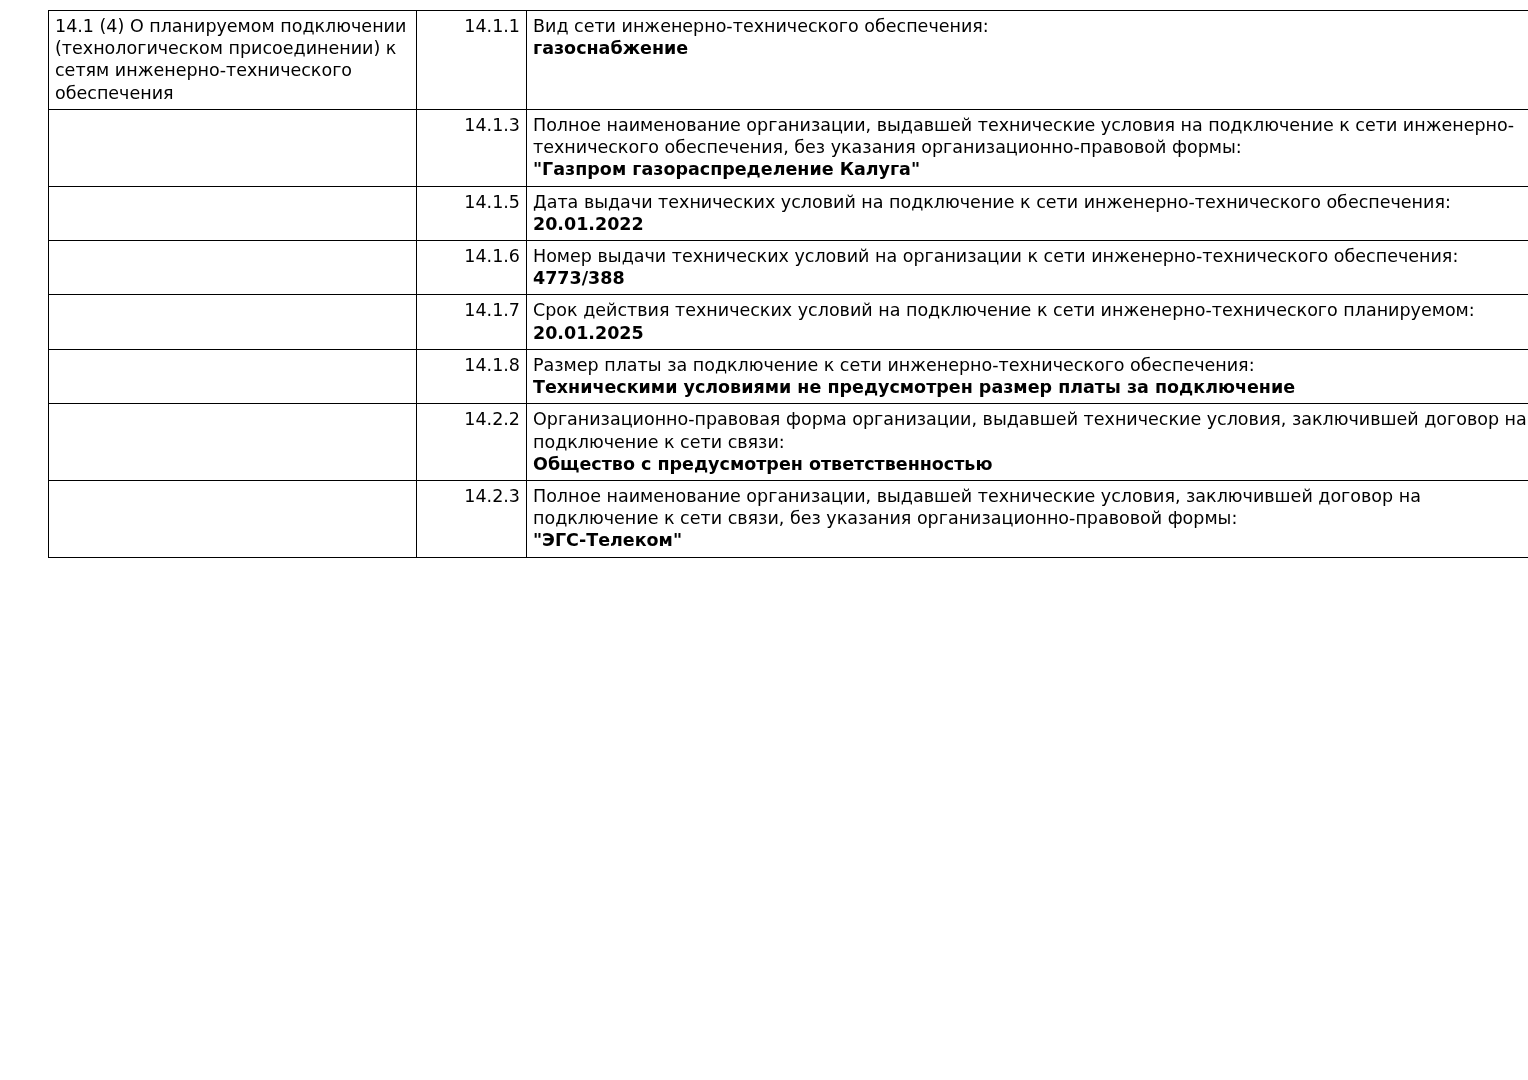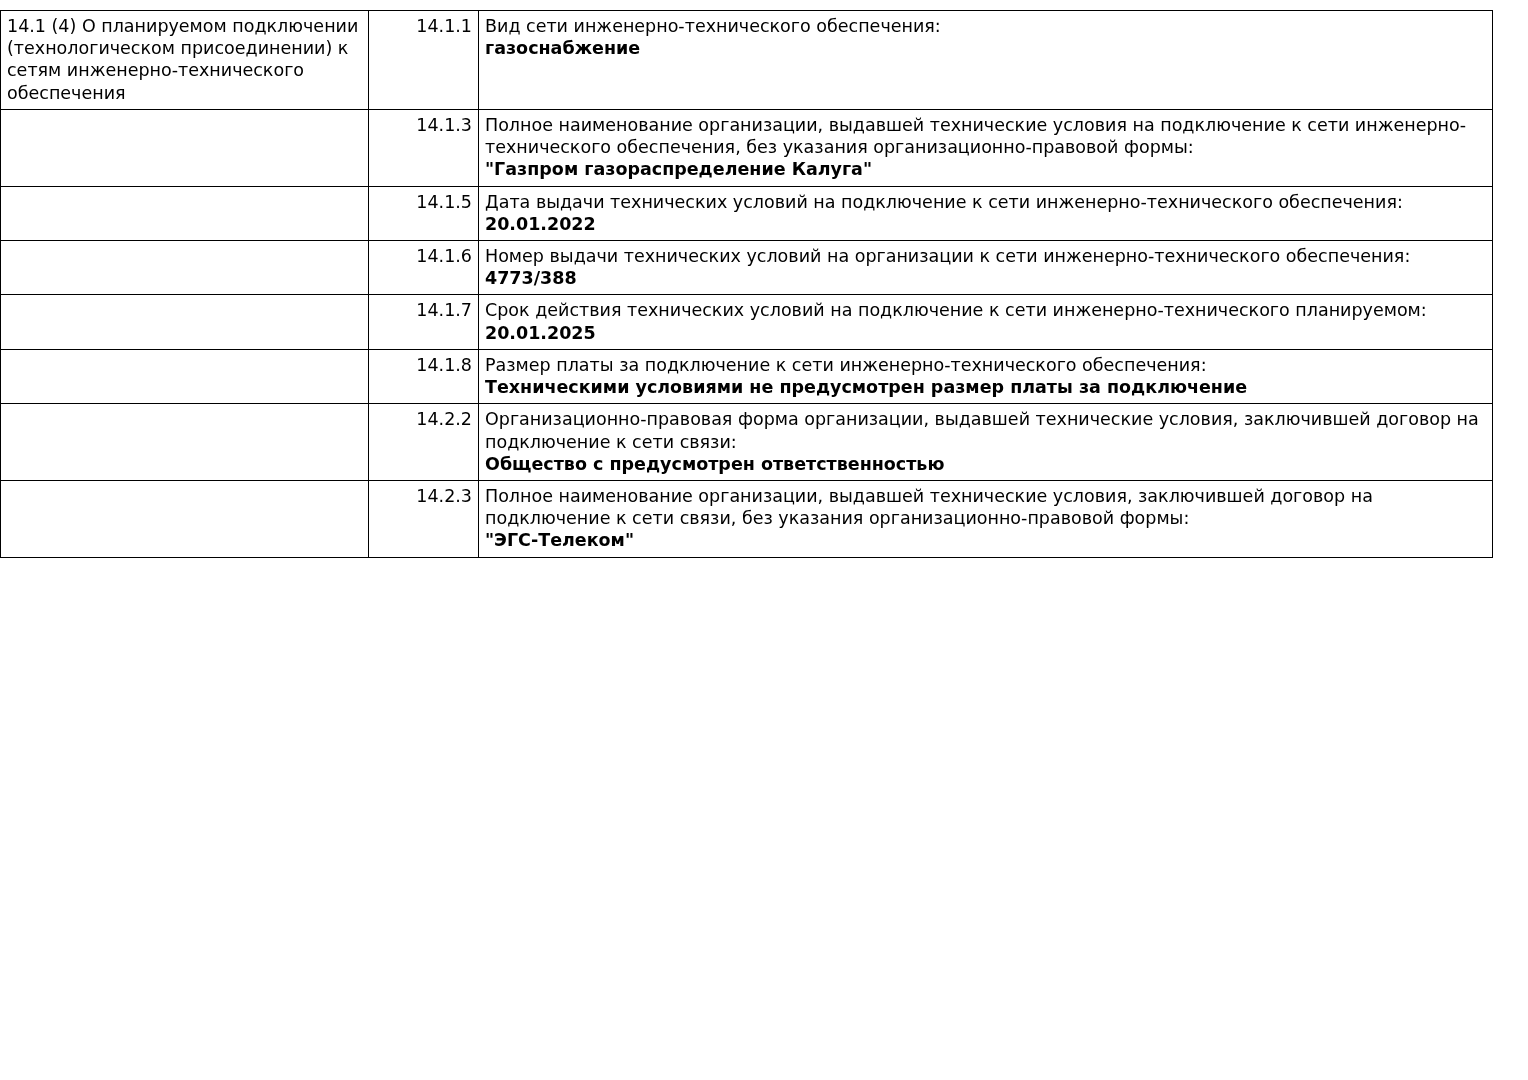--- a/index.html
+++ b/index.html
@@ -11,20 +11,21 @@
     width: 1528px;
     height: 1080px;
     font-family: "DejaVu Sans", sans-serif;
     color: #000000;
     overflow: hidden;
   }
   .doc {
     box-sizing: border-box;
     width: 1468px;
     padding: 10px 18px 0 0;
+    margin-left: 48px;
   }
   table.decl {
     border-collapse: collapse;
     width: 1492px;
     table-layout: fixed;
   }
   table.decl td {
     border: 1px solid #000000;
     vertical-align: top;
     padding: 4px 6px 5px 6px;

